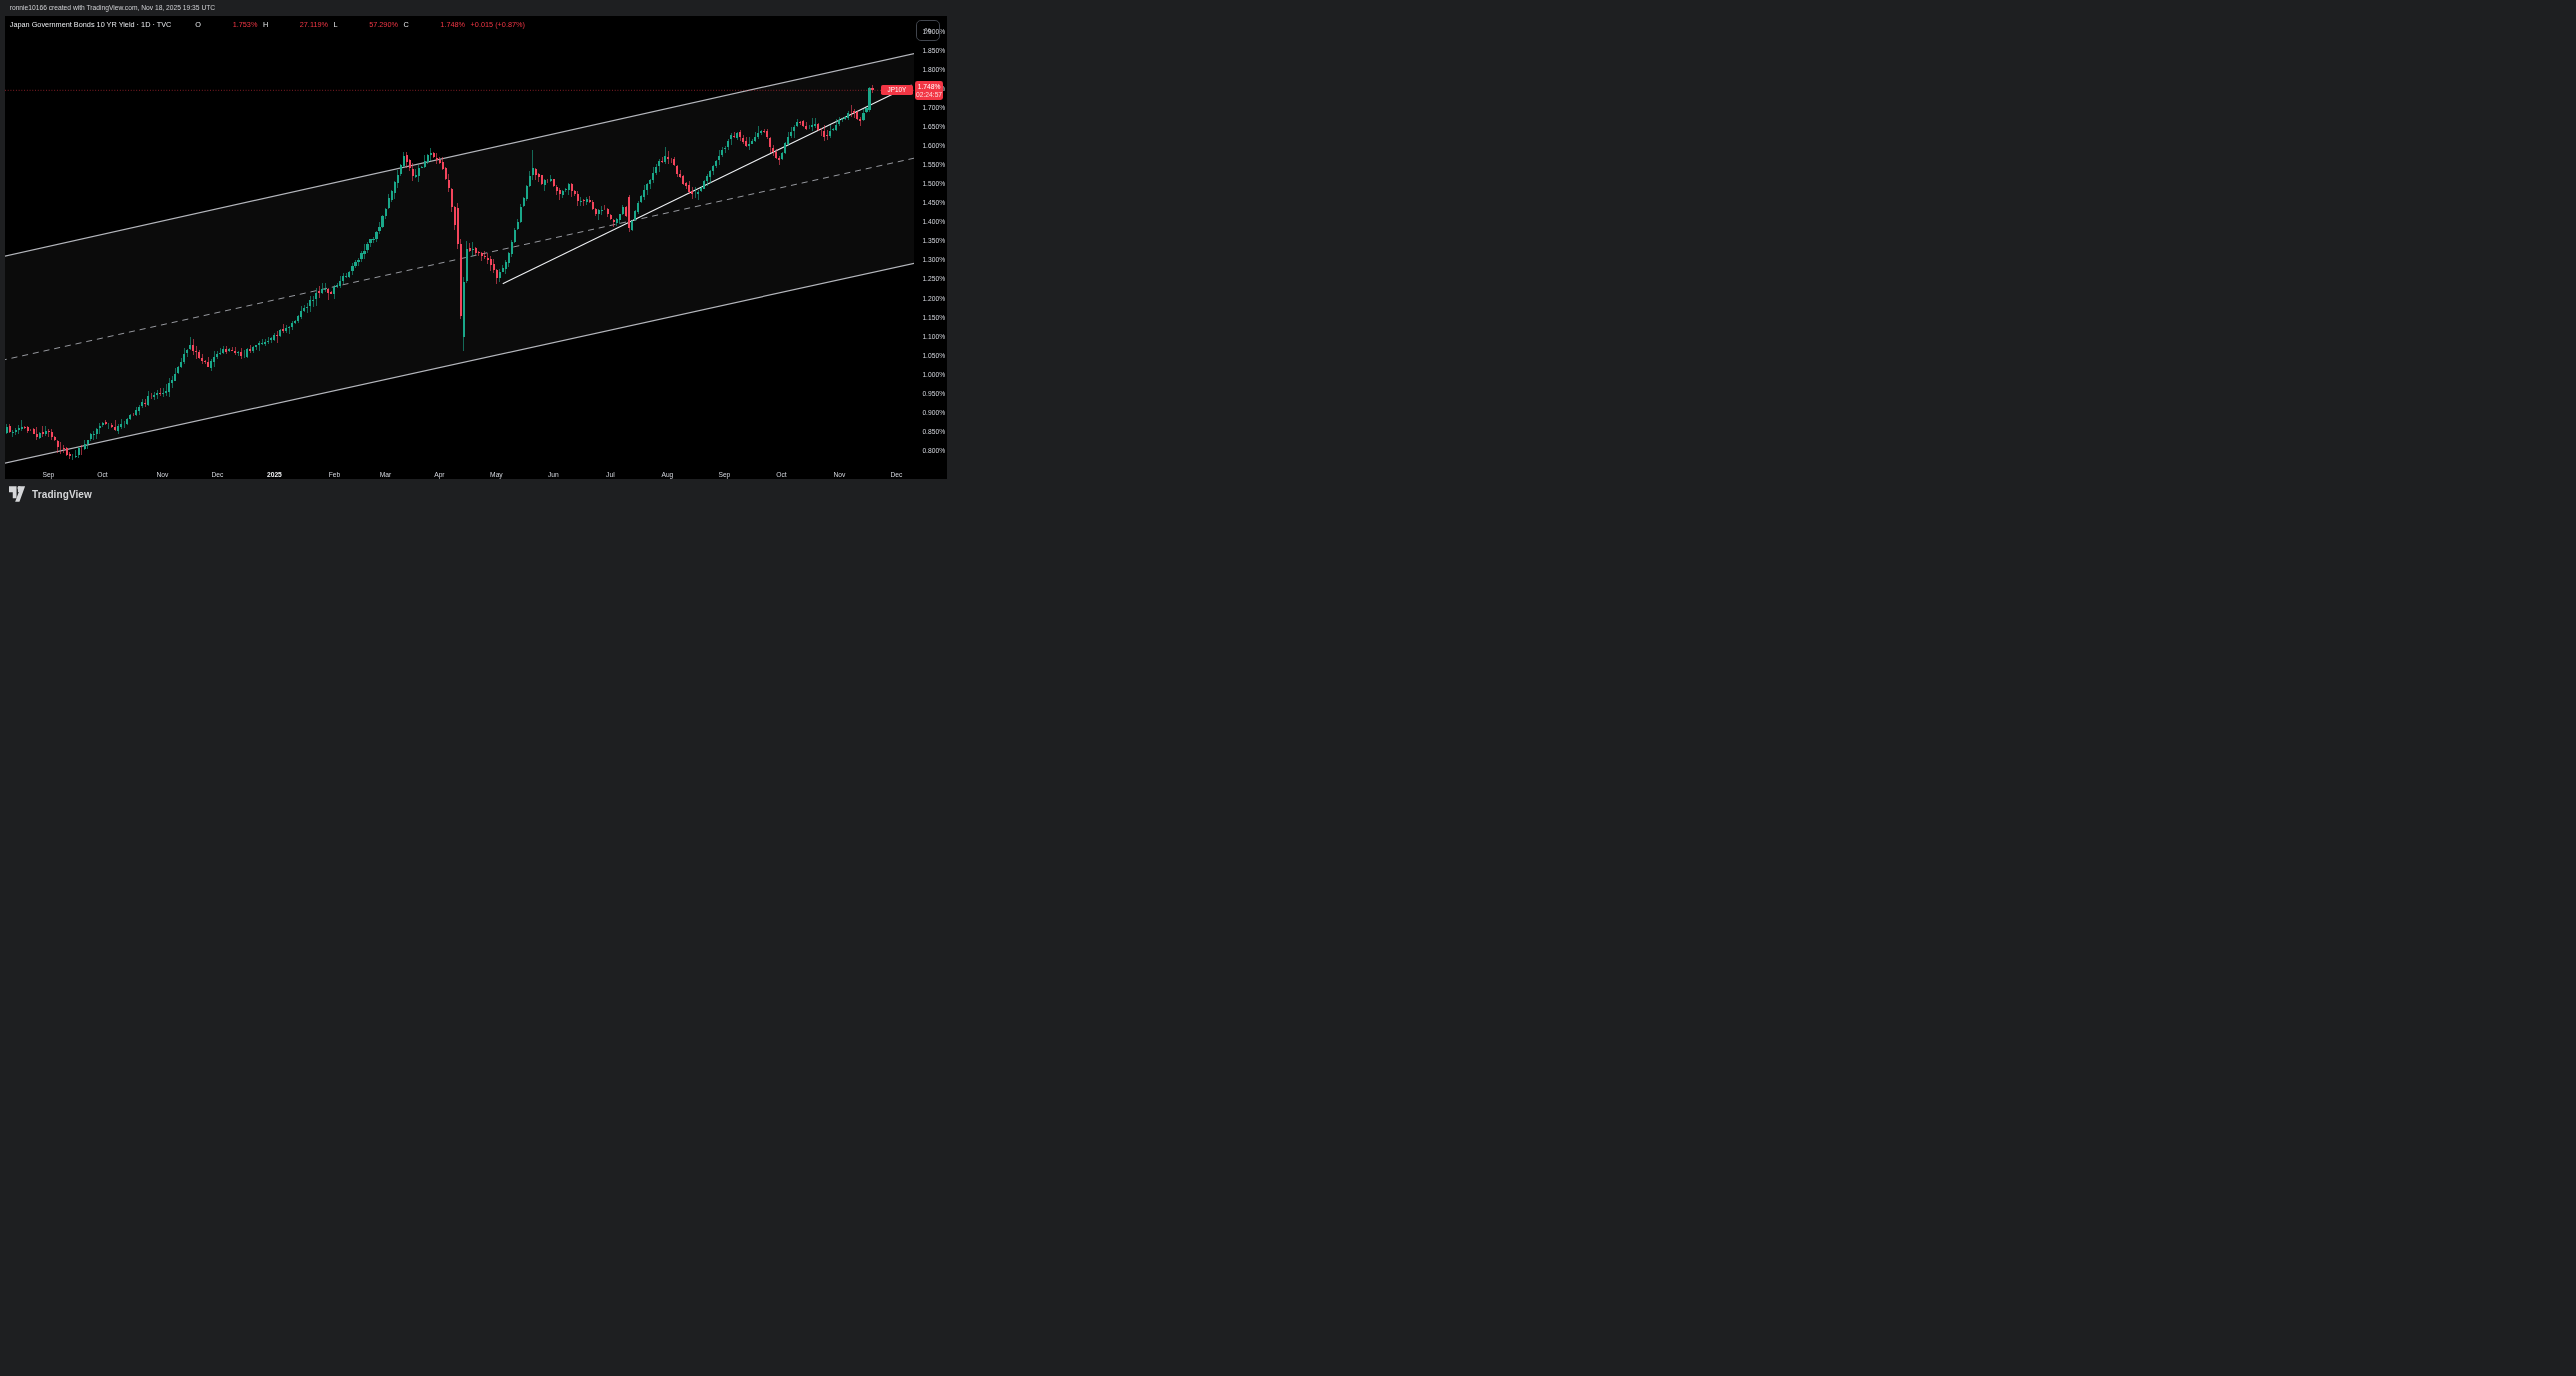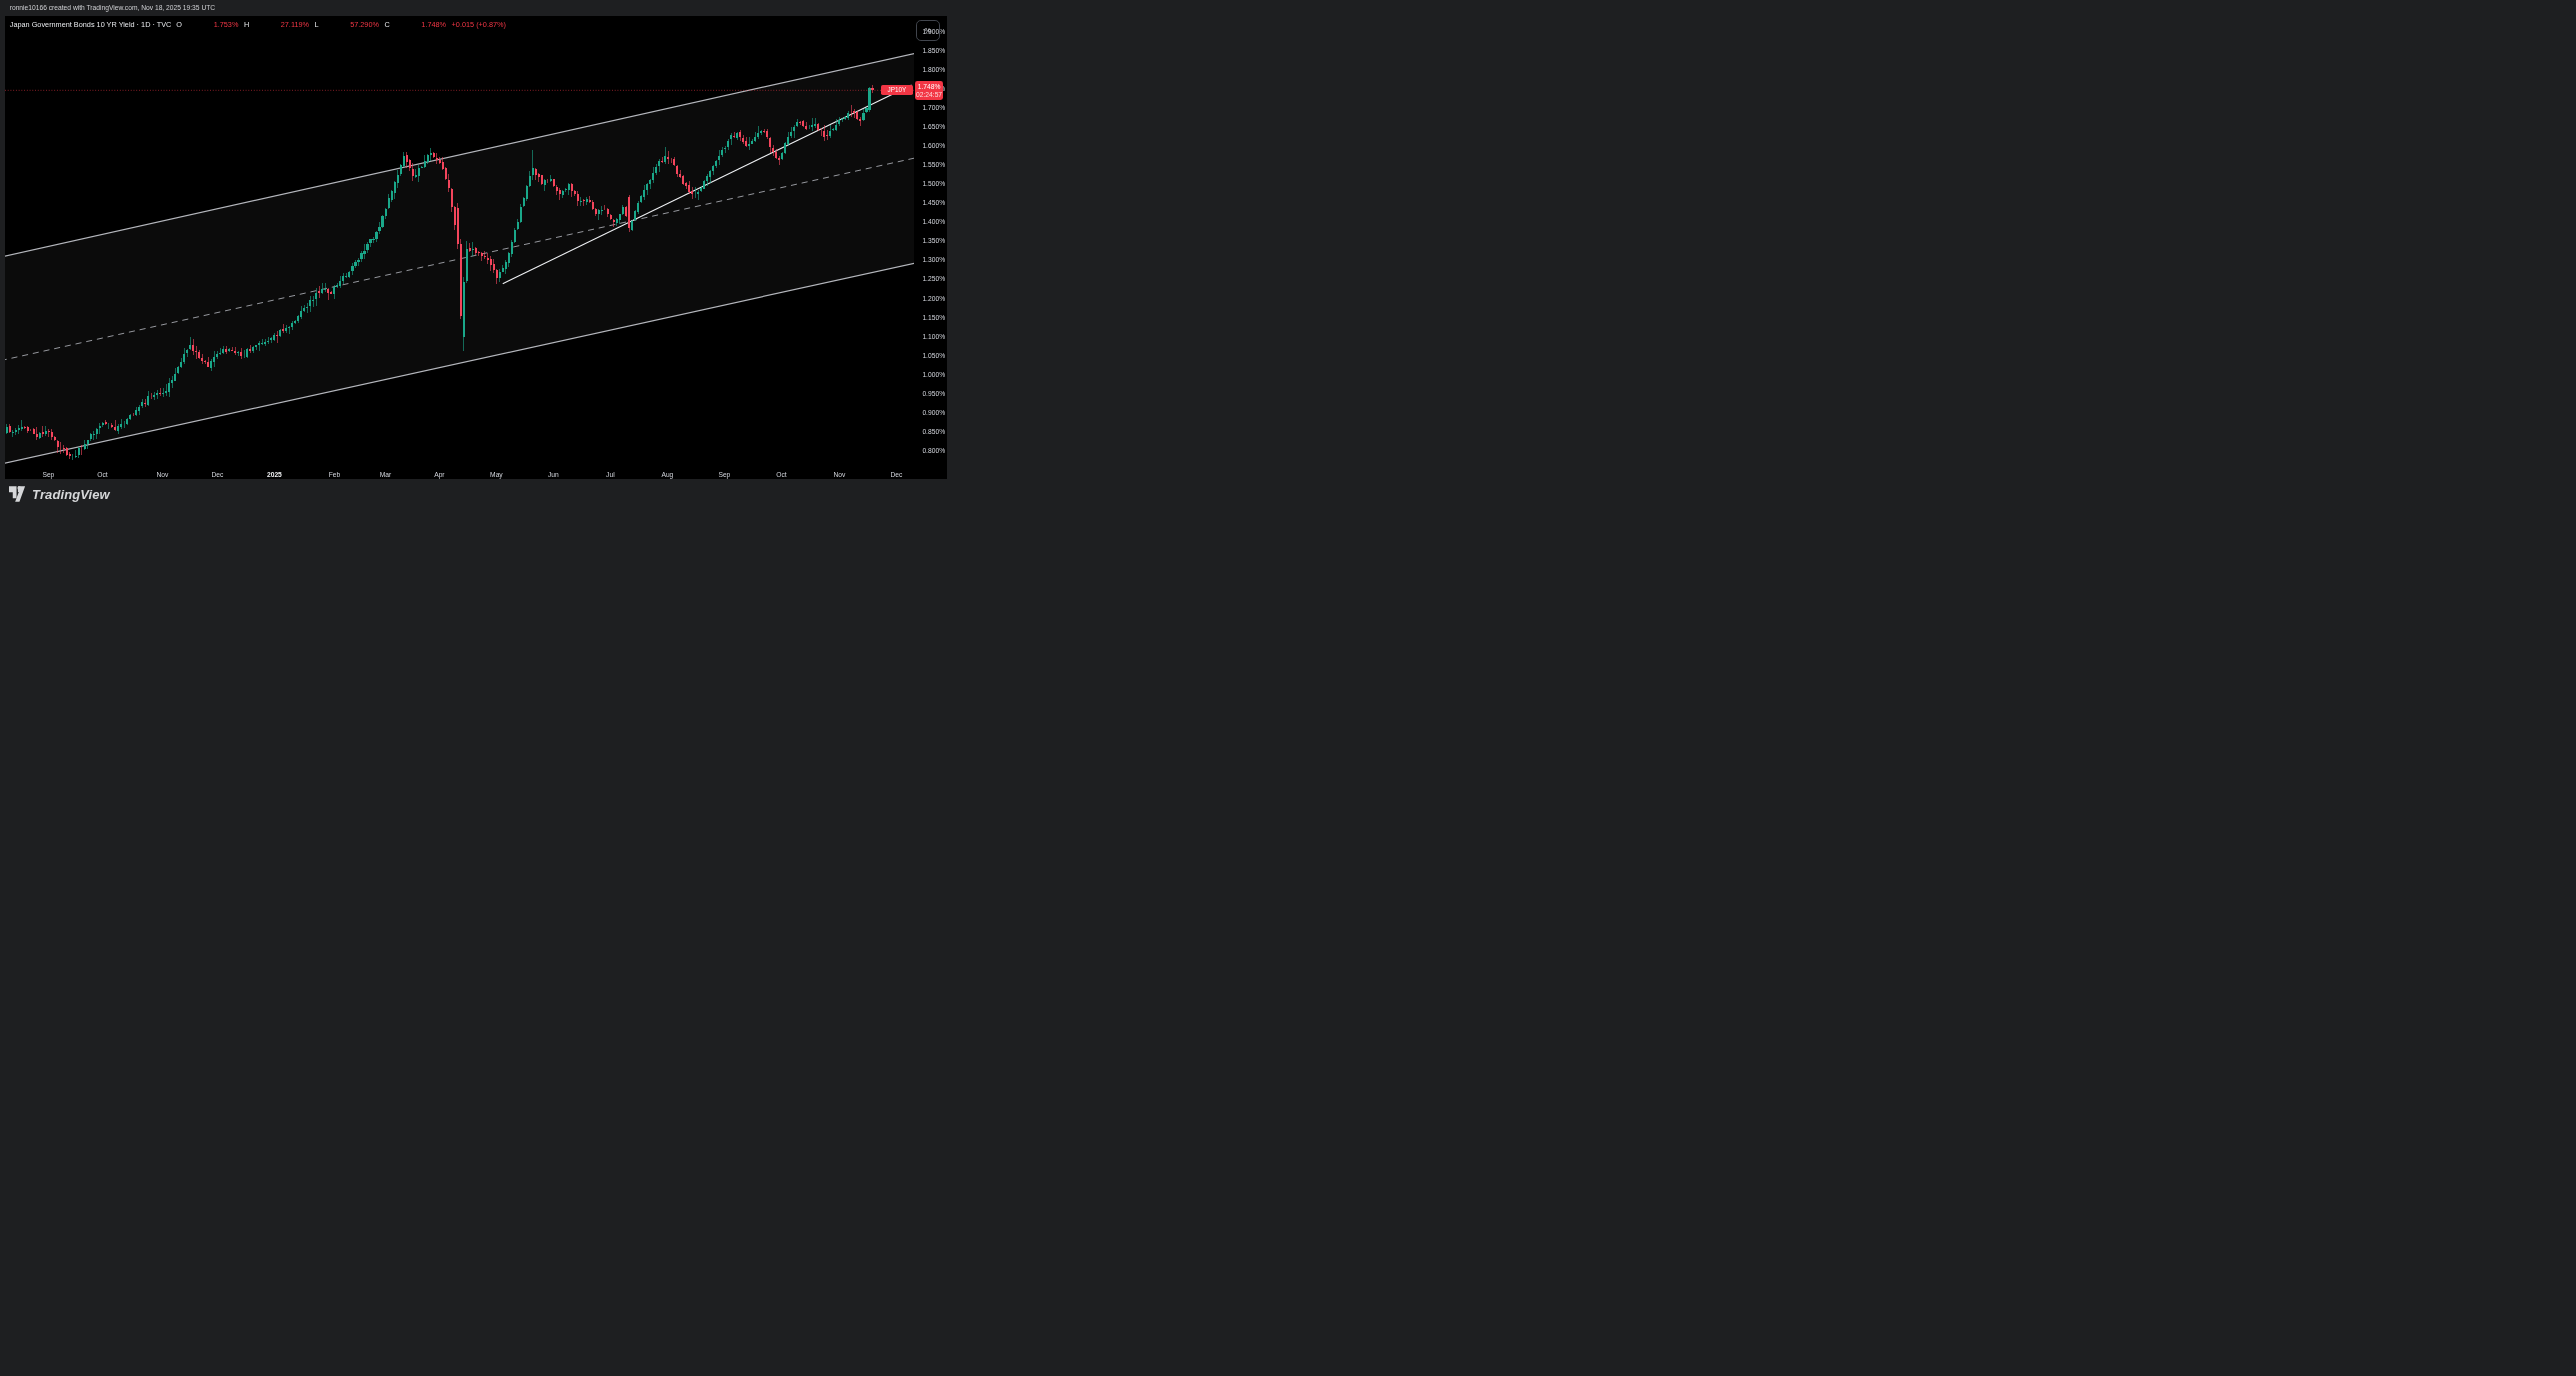--- a/index.html
+++ b/index.html
@@ -1,21 +1,21 @@
 <!DOCTYPE html>
 <html style="font-size:9.7px"><head>
 <meta charset="utf-8">
 <style>
   html,body{margin:0;padding:0;background:#1e1f21;}
   body{width:952px;height:509px;position:relative;overflow:hidden;
        font-family:"Liberation Sans",sans-serif;-webkit-font-smoothing:antialiased;}
   .attribution{position:absolute;left:9.7px;top:0;height:16px;line-height:16px;
        font-size:6.7px;color:#cfd0d3;white-space:nowrap;}
   .shell{position:absolute;left:4.9px;top:16px;width:942px;height:463px;background:#000;}
-  .legend{position:absolute;left:4.9px;top:4.3px;display:flex;gap:5px;align-items:baseline;
+  .legend{position:absolute;left:4.9px;top:4.3px;display:flex;gap:24px;align-items:baseline;
        font-size:7.3px;color:#e7e9ec;z-index:6;white-space:nowrap;}
   .legend .vals{display:flex;gap:5.5px;}
   .legend .pair{display:flex;gap:0.6px;}
   .k{color:#e7e9ec;} .v{color:#f23645;margin-left:31px;} .chg{color:#f23645;}
   svg.plot{position:absolute;left:0;top:0;z-index:1;}
   .paxis{position:absolute;left:909px;top:0;width:33px;height:454px;background:#000;z-index:3;}
   .ptick{position:absolute;left:8.5px;height:8.5px;line-height:8.5px;font-size:6.7px;color:#d4d7de;white-space:nowrap;}
   .unit-btn{position:absolute;left:1.8px;top:3.6px;width:24px;height:21px;box-sizing:border-box;
        border:0.6px solid #41454d;border-radius:4.9px;color:#d4d7de;font-size:7.3px;
        display:flex;align-items:center;justify-content:center;cursor:pointer;}
@@ -24,21 +24,21 @@
        justify-content:center;line-height:8px;z-index:4;}
   .cdown .t2{color:rgba(255,255,255,.82);}
   .flag{position:absolute;left:876px;width:32px;height:9.7px;background:#f23645;border-radius:1.8px;
        color:#fff;font-size:6.4px;display:flex;align-items:center;justify-content:center;z-index:5;}
   .taxis{position:absolute;left:0;top:454px;width:909px;height:9.7px;z-index:2;}
   .mtick{position:absolute;top:0;width:29px;text-align:center;font-size:6.7px;line-height:9px;color:#d4d7de;}
   .mtick.em{color:#f3f4f6;font-weight:700;}
   .footer{position:absolute;left:0;top:479px;width:952px;height:30px;background:#1e1f21;
        display:flex;align-items:center;}
   .brand{display:flex;align-items:center;gap:5.5px;margin-left:9px;cursor:pointer;}
-  .brand .txt{font-size:13px;font-weight:700;color:#d6d7d9;letter-spacing:0.1px;font-style:italic;}
+  .brand .txt{font-size:10px;font-weight:700;color:#d6d7d9;letter-spacing:0.1px;}
 </style>
 </head>
 <body>
 
 <div class="attribution">ronnie10166 created with TradingView.com, Nov 18, 2025 19:35 UTC</div>
 
 <div class="shell">
 
   <div class="legend">
     <span>Japan Government Bonds 10 YR Yield · 1D · TVC</span>

